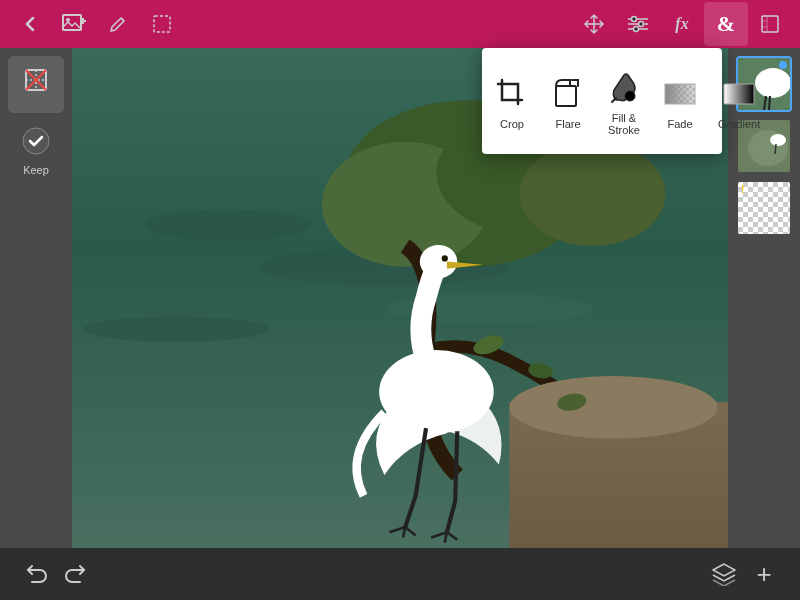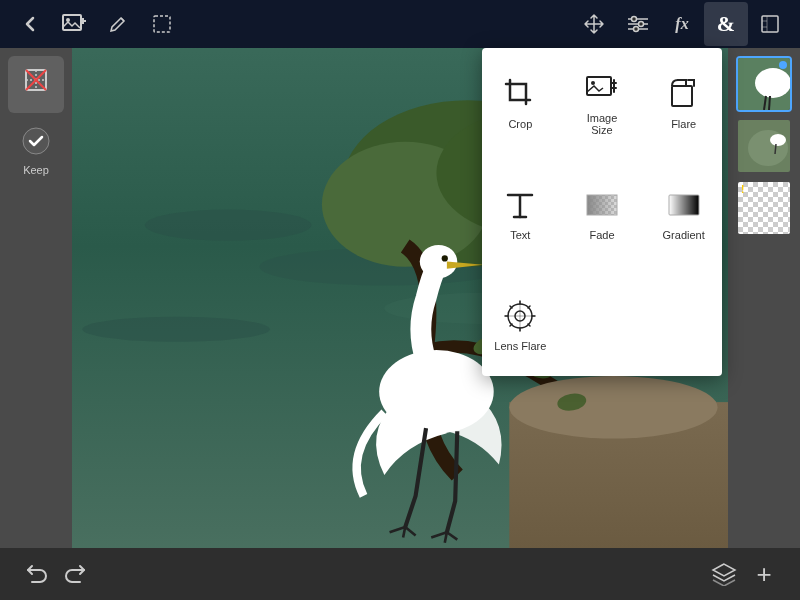--- a/index.html
+++ b/index.html
@@ -10,21 +10,21 @@
       background: #555;
       font-family: -apple-system, 'Helvetica Neue', Arial, sans-serif;
       position: relative;
     }
 
     
     #top-toolbar {
       position: absolute;
       top: 0; left: 0; right: 0;
       height: 48px;
-      background: #0f172a;
+      background: #be185d;
       display: flex;
       align-items: center;
       padding: 0 8px;
       z-index: 100;
     }
     .toolbar-icon {
       width: 44px;
       height: 44px;
       display: flex;
       align-items: center;
@@ -166,22 +166,22 @@
       left: 482px;
       width: 240px;
       background: white;
       border-radius: 4px;
       box-shadow: 0 4px 20px rgba(0,0,0,0.4);
       z-index: 200;
       padding: 8px;
     }
     .popup-grid {
       display: grid;
-      grid-template-columns: 1fr 1fr 1fr;
-      gap: 21px;
+      grid-template-columns: 1fr 1fr 1fr 1fr 1fr;
+      gap: 12px;
     }
     .popup-item {
       display: flex;
       flex-direction: column;
       align-items: center;
       justify-content: center;
       padding: 12px 4px 8px;
       cursor: pointer;
       border-radius: 4px;
       min-height: 90px;
@@ -372,48 +372,40 @@
   <div class="popup-grid">
 
     <div class="popup-item">
       <svg viewBox="0 0 36 36" fill="none">
         <path d="M8 4v20h20" stroke="#222" stroke-width="2.5" stroke-linecap="round"></path>
         <path d="M4 8h20v20" stroke="#222" stroke-width="2.5" stroke-linecap="round"></path>
       </svg>
       <span class="popup-item-label">Crop</span>
     </div>
 
-    <div class="popup-item">
-      <svg viewBox="0 0 36 36" fill="none">
-        <rect x="3" y="7" width="24" height="18" rx="1" stroke="#222" stroke-width="2"></rect>
-        <path d="M27 13h5M27 18h5M30 10v12" stroke="#222" stroke-width="2" stroke-linecap="round"></path>
-        <path d="M3 22l7-6 5 5 4-3" stroke="#222" stroke-width="1.5" fill="none"></path>
-        <circle cx="9" cy="13" r="2" fill="#222"></circle>
-      </svg>
-      <span class="popup-item-label">Image Size</span>
-    </div>
 
     <div class="popup-item">
       <svg viewBox="0 0 36 36" fill="none">
         <rect x="6" y="10" width="20" height="20" rx="1" stroke="#222" stroke-width="2"></rect>
         <path d="M12 4 L20 4 L20 10" stroke="#222" stroke-width="2" stroke-linecap="round"></path>
         <path d="M12 4 Q6 4 6 10" stroke="#222" stroke-width="2" fill="none"></path>
         <path d="M22 4 L28 4 L28 10" stroke="#222" stroke-width="2" stroke-linecap="round"></path>
       </svg>
       <span class="popup-item-label">Flare</span>
     </div>
 
-
     <div class="popup-item">
       <svg viewBox="0 0 36 36" fill="none">
-        <path d="M6 8h24M18 8v22" stroke="#222" stroke-width="2.5" stroke-linecap="round"></path>
-        <path d="M12 30h12" stroke="#222" stroke-width="2.5" stroke-linecap="round"></path>
-      </svg>
-      <span class="popup-item-label">Text</span>
-    </div>
+        <path d="M10 30 Q6 26 8 20 L18 5 Q20 3 22 5 L28 14 Q30 18 28 22 L22 28 Q18 32 14 30 Z" fill="#555" stroke="#222" stroke-width="1.5"></path>
+        <circle cx="24" cy="26" r="5" fill="black" stroke="#222" stroke-width="1"></circle>
+        <path d="M6 32 L10 28" stroke="#222" stroke-width="2" stroke-linecap="round"></path>
+      </svg>
+      <span class="popup-item-label">Fill &amp; Stroke</span>
+    </div>
+
 
 
     <div class="popup-item">
       <svg viewBox="0 0 36 36">
         <defs>
           <pattern id="checker" x="0" y="0" width="6" height="6" patternUnits="userSpaceOnUse">
             <rect width="3" height="3" fill="#bbb"></rect>
             <rect x="3" y="3" width="3" height="3" fill="#bbb"></rect>
             <rect x="3" y="0" width="3" height="3" fill="#ddd"></rect>
             <rect x="0" y="3" width="3" height="3" fill="#ddd"></rect>
@@ -436,32 +428,20 @@
           <linearGradient id="gradIcon" x1="0" y1="0" x2="1" y2="0">
             <stop offset="0%" stop-color="#fff"></stop>
             <stop offset="100%" stop-color="#000"></stop>
           </linearGradient>
         </defs>
         <rect x="3" y="8" width="30" height="20" rx="1" fill="url(#gradIcon)" stroke="#aaa" stroke-width="1"></rect>
       </svg>
       <span class="popup-item-label">Gradient</span>
     </div>
 
-    <div class="popup-item">
-      <svg viewBox="0 0 36 36" fill="none">
-        <circle cx="18" cy="18" r="12" stroke="#222" stroke-width="1.5"></circle>
-        <circle cx="18" cy="18" r="5" stroke="#222" stroke-width="1.5"></circle>
-        <path d="M18 6v-3M18 33v-3M6 18H3M33 18h-3" stroke="#222" stroke-width="1.5" stroke-linecap="round"></path>
-        <path d="M10 10L8 8M28 28L26 26M26 10L28 8M10 26L8 28" stroke="#222" stroke-width="1.5" stroke-linecap="round"></path>
-
-        <line x1="3" y1="18" x2="33" y2="18" stroke="#222" stroke-width="1" opacity="0.4"></line>
-        <line x1="18" y1="3" x2="18" y2="33" stroke="#222" stroke-width="1" opacity="0.4"></line>
-      </svg>
-      <span class="popup-item-label">Lens Flare</span>
-    </div>
 
 
   </div>
 </div>
 
 <div id="bottom-toolbar">
   <div class="bottom-icon">
     <svg width="24" height="24" viewBox="0 0 24 24" fill="none">
       <path d="M4 8h12a6 6 0 0 1 0 12H8" stroke="#ccc" stroke-width="2" stroke-linecap="round"></path>
       <path d="M4 8L8 4M4 8L8 12" stroke="#ccc" stroke-width="2" stroke-linecap="round" stroke-linejoin="round"></path>

